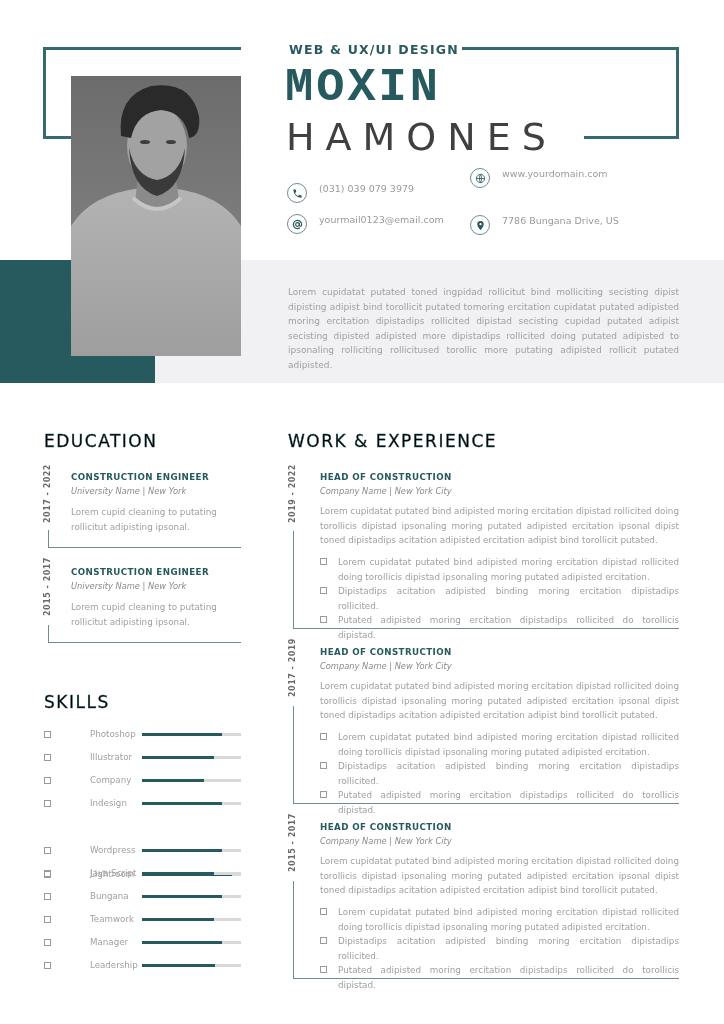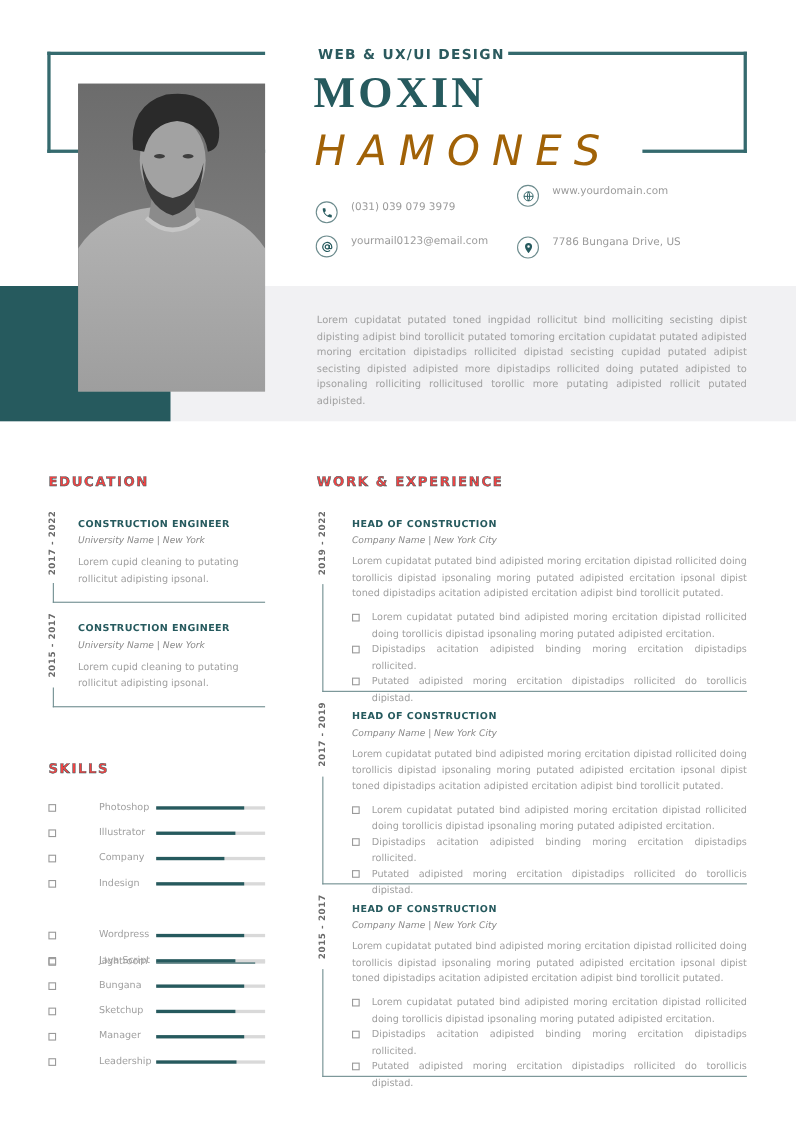--- a/index.html
+++ b/index.html
@@ -13,31 +13,31 @@
   .frame-left { left: 43px; top: 47px; width: 198px; height: 92px; border: 3px solid #356a6e; border-right: none; }
   .frame-right-top { left: 462px; top: 47px; width: 217px; height: 3px; background: #356a6e; }
   .frame-right-v { left: 676px; top: 47px; width: 3px; height: 92px; background: #356a6e; }
   .frame-right-bot { left: 584px; top: 136px; width: 95px; height: 3px; background: #356a6e; }
 
   .photo { left: 71px; top: 76px; width: 170px; height: 280px; overflow: hidden;
            background: linear-gradient(180deg, #6f6f6f 0%, #7a7a7a 40%, #8a8a8a 60%, #a9a9a9 100%); }
   .photo svg { width: 100%; height: 100%; display: block; }
 
   .role { left: 289px; top: 42px; font-size: 12.5px; font-weight: bold; letter-spacing: 1.2px; color: #2b5a5e; white-space: nowrap; }
-  .first-name { left: 285px; top: 64px; font-size: 40px; font-weight: bold; letter-spacing: 3px; color: #265a5e; line-height: 1; font-family: Liberation Serif, serif; }
-  .last-name { left: 286px; top: 118px; font-size: 38px; letter-spacing: 11px; color: #a16207; line-height: 1; font-family: "DejaVu Sans", sans-serif; font-weight: normal; font-style: italic; }
+  .first-name { left: 285px; top: 64px; font-size: 47px; font-weight: bold; letter-spacing: 3px; color: #265a5e; line-height: 1; font-family: Liberation Mono, monospace; }
+  .last-name { left: 286px; top: 118px; font-size: 38px; letter-spacing: 11px; color: #404040; line-height: 1; font-family: "DejaVu Sans", sans-serif; font-weight: normal; }
 
   .contact { display: flex; gap: 12px; font-size: 9.5px; color: #9a9a9a; white-space: nowrap; }
   .contact .ic { width: 20px; height: 20px; border: 1px solid #6d8c8e; border-radius: 50%; display: flex; align-items: center; justify-content: center; color: #265a5e; font-size: 10px; }
   .contact .ic svg { width: 11px; height: 11px; }
 
   .summary { left: 288px; top: 285px; width: 391px; font-size: 9px; line-height: 14.6px; color: #a0a0a0; text-align: justify; }
 
   
-  .sec-title { font-size: 12px; letter-spacing: 1.5px; color: #ef4444; font-weight: bold; white-space: nowrap; -webkit-text-stroke: 0.4px #265a5e; }
+  .sec-title { font-size: 17px; letter-spacing: 1.5px; color: #000000; font-weight: normal; white-space: nowrap; -webkit-text-stroke: 0.4px #265a5e; }
 
   
   .tl-date { font-size: 8px; font-weight: bold; color: #6a6a6a; letter-spacing: 0.5px; transform: rotate(-90deg); transform-origin: left top; white-space: nowrap; }
   .tl-vline { width: 1px; background: #6f8d8f; }
   .tl-hline { height: 1px; background: #6f8d8f; }
 
   .job-title { font-size: 8.7px; font-weight: bold; color: #265a5e; letter-spacing: 0.4px; white-space: nowrap; }
   .job-sub { font-size: 8.3px; font-style: italic; color: #8a8a8a; white-space: nowrap; }
   .job-desc { font-size: 8.8px; line-height: 14.6px; color: #a0a0a0; text-align: justify; }
   .bullets { list-style: none; }
@@ -204,21 +204,21 @@
     </div>
   <div class="abs skill-row" style="top:889px;">
       <span class="box"></span>
       <span class="name">Bungana</span>
       <div class="track">
         <div class="fill" style="width: 81%;"></div>
       </div>
     </div>
   <div class="abs skill-row" style="top:912px;">
       <span class="box"></span>
-      <span class="name">Sketchup</span>
+      <span class="name">Teamwork</span>
       <div class="track">
         <div class="fill" style="width: 73%;"></div>
       </div>
     </div>
   <div class="abs skill-row" style="top:935px;">
       <span class="box"></span>
       <span class="name">Manager</span>
       <div class="track">
         <div class="fill" style="width: 81%;"></div>
       </div>

